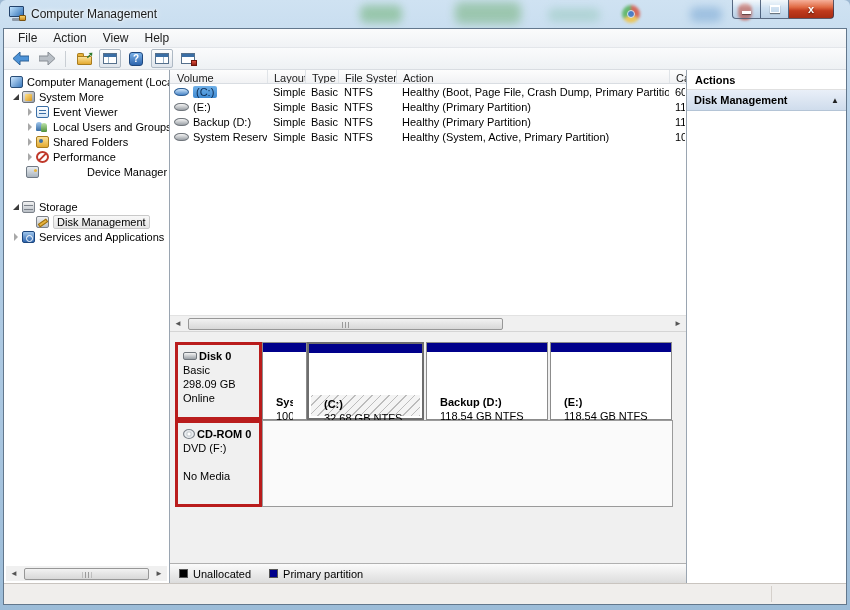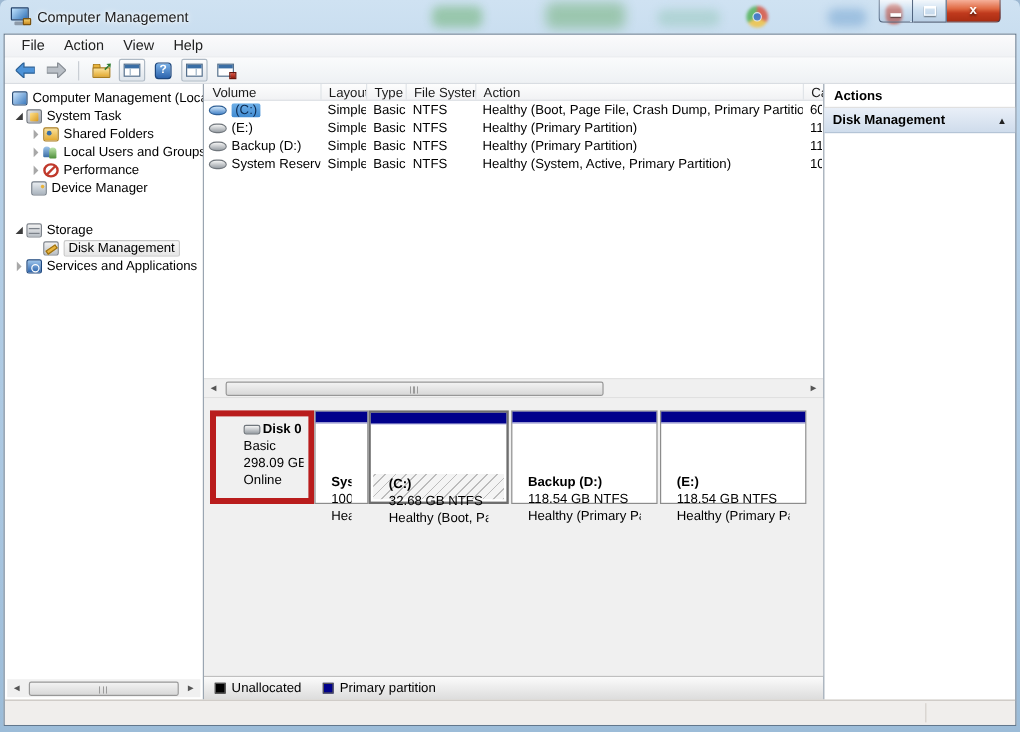--- a/index.html
+++ b/index.html
@@ -99,21 +99,21 @@
   .sb-arrow { width:16px; height:14px; display:flex; align-items:center; justify-content:center; color:#555; font-size:8px; flex:none; }
   .sb-track { flex:1; height:14px; position:relative; }
   .sb-thumb { position:absolute; top:1px; height:12px; border:1px solid #979797; border-radius:2px; background:linear-gradient(#f2f2f2,#d8d8d8); }
   .sb-grip { position:absolute; left:50%; top:3px; width:9px; height:6px; transform:translateX(-50%);
     background:repeating-linear-gradient(90deg,#9b9b9b 0 1px,transparent 1px 3px); }
 
   .disk-graph { flex:1; background:#f0f0f0; position:relative; overflow:hidden; }
   .disk-row { position:absolute; left:5px; width:498px; }
   .row-disk0 { top:10px; height:78px; }
   .row-cdrom { top:88px; height:87px; }
-  .disk-label { position:absolute; left:0; top:0; width:87px; height:100%; background:#f0f0f0; border:5px solid #b91c1c; padding:5px 4px 0 23px; }
+  .disk-label { position:absolute; left:0; top:0; width:87px; height:100%; background:#f0f0f0; border:3px solid #b91c1c; padding:5px 4px 0 5px; }
   .disk-label .dl-title { font-weight:bold; display:flex; align-items:center; gap:2px; white-space:nowrap; }
   .disk-label .dl-line { margin-top:2px; white-space:nowrap; overflow:hidden; }
   .disk-icon { width:14px; height:8px; border-radius:2px; background:linear-gradient(#f4f4f4,#9aa0a6); border:1px solid #70767c; flex:none; }
   .cd-icon { width:12px; height:10px; border-radius:50%; background:radial-gradient(circle,#fff 18%,#c8cdd2 30%,#eef1f4 60%,#aab2ba 100%); border:1px solid #7c828a; flex:none; }
   .partition { position:absolute; top:0; height:78px; background:#fff; border:1px solid #8c8c8c; }
   .part-band { height:10px; background:#00008b; border-bottom:1px solid #fff; }
   .part-body { padding:2px 13px;margin-top:40px; }
   .part-line { white-space:nowrap; overflow:hidden; line-height:14px; }
   .part-name { font-weight:bold; }
   .partition.selected { border:2px solid #6e6e6e; }
@@ -225,44 +225,51 @@
       <div class="tree-panel">
         <div class="tree-item" style="padding-left:6px;">
           <div class="ti i-computer"></div>
           <span class="tree-label">Computer Management (Local)</span>
         </div>
         <div class="tree-item" style="padding-left:6px;">
           <div class="tw">
               <div class="tri-exp"></div>
             </div>
           <div class="ti i-tools"></div>
-          <span class="tree-label">System Task</span>
+          <span class="tree-label">System More</span>
+        </div>
+        <div class="tree-item" style="padding-left:20px;">
+          <div class="tw">
+              <div class="tri-col"></div>
+            </div>
+          <div class="ti i-log"></div>
+          <span class="tree-label">Event Viewer</span>
+        </div>
+        <div class="tree-item" style="padding-left:20px;">
+          <div class="tw">
+              <div class="tri-col"></div>
+            </div>
+          <div class="ti i-users"></div>
+          <span class="tree-label">Local Users and Groups</span>
         </div>
         <div class="tree-item" style="padding-left:20px;">
           <div class="tw">
               <div class="tri-col"></div>
             </div>
           <div class="ti i-sharedfolder"></div>
           <span class="tree-label">Shared Folders</span>
         </div>
         <div class="tree-item" style="padding-left:20px;">
           <div class="tw">
               <div class="tri-col"></div>
             </div>
-          <div class="ti i-users"></div>
-          <span class="tree-label">Local Users and Groups</span>
-        </div>
-        <div class="tree-item" style="padding-left:20px;">
-          <div class="tw">
-              <div class="tri-col"></div>
-            </div>
           <div class="ti i-perf"></div>
           <span class="tree-label">Performance</span>
         </div>
-        <div class="tree-item" style="padding-left:22px;">
+        <div class="tree-item" style="padding-left:22px;gap:44px;">
           <div class="ti i-device"></div>
           <span class="tree-label">Device Manager</span>
         </div>
         <div class="tree-item" style="padding-left:6px;margin-top:20px;">
           <div class="tw">
               <div class="tri-exp"></div>
             </div>
           <div class="ti i-storage"></div>
           <span class="tree-label">Storage</span>
         </div>
@@ -396,20 +403,32 @@
             <div class="partition" style="left:375px;width:122px;">
               <div class="part-band"></div>
               <div class="part-body">
                 <div class="part-line part-name">(E:)</div>
                 <div class="part-line">118.54 GB NTFS</div>
                 <div class="part-line">Healthy (Primary Partition)</div>
               </div>
             </div>
           </div>
 
+          <div class="disk-row row-cdrom">
+            <div class="disk-label">
+              <div class="dl-title">
+                  <div class="cd-icon"></div>
+                  <span>CD-ROM 0</span>
+                </div>
+              <div class="dl-line">DVD (F:)</div>
+              <div class="dl-line">&nbsp;</div>
+              <div class="dl-line">No Media</div>
+            </div>
+            <div class="cd-empty"></div>
+          </div>
         </div>
 
         <div class="legend">
           <div class="legend-item">
             <div class="legend-sq" style="background:#000000;"></div>
             <span>Unallocated</span>
           </div>
           <div class="legend-item">
             <div class="legend-sq" style="background:#00008b;"></div>
             <span>Primary partition</span>

